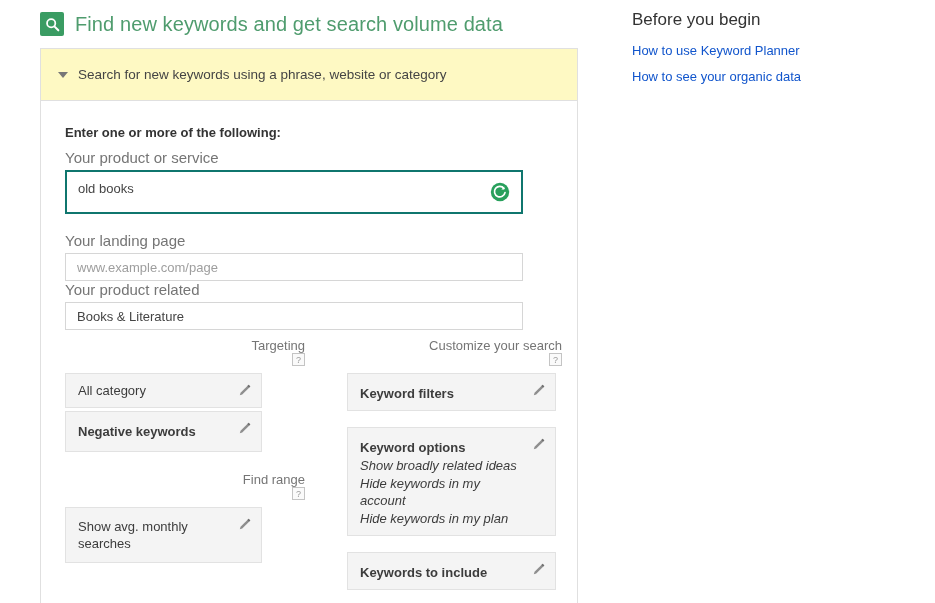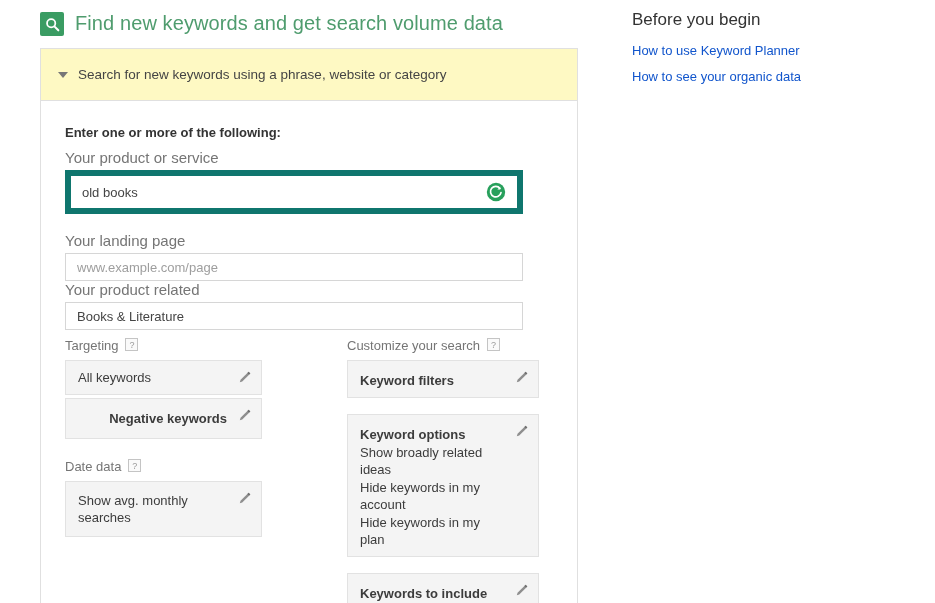--- a/index.html
+++ b/index.html
@@ -20,21 +20,21 @@
     width: 935px;
     height: 603px;
   }
 
   
   .title-row {
     position: absolute;
     left: 40px;
     top: 12px;
     display: flex;
-    align-items: flex-start;
+    align-items: center;
   }
   .search-badge {
     width: 24px;
     height: 24px;
     background: #3a9c63;
     border-radius: 2px;
     display: inline-flex;
     align-items: center;
     justify-content: center;
     flex: none;
@@ -96,21 +96,21 @@
     margin: 0 0 9px 0;
   }
   .field-label {
     font-size: 15px;
     color: #757575;
     margin: 0 0 4px 0;
   }
   .text-area {
     width: 458px;
     height: 44px;
-    border: 6px solid #0f766e;
+    border: 2px solid #0f766e;
     background: #ffffff;
     box-sizing: border-box;
     position: relative;
     padding: 9px 11px;
     font-size: 13px;
     color: #444444;
     margin-bottom: 18px;
   }
   .refresh-icon {
     position: absolute;
@@ -138,24 +138,25 @@
   
   .columns {
     display: flex;
     margin-top: 8px;
   }
   .col-left  { width: 240px; flex: none; }
   .col-right { width: 215px; flex: none; margin-left: 42px; }
 
   .section-head {
     display: flex;
-    align-items: flex-start;
+    align-items: flex-end;
     font-size: 13px;
     color: #757575;
     margin-bottom: 7px;
+    flex-direction: column;
   }
   .help-box {
     width: 13px;
     height: 13px;
     border: 1px solid #c4c4c4;
     background: #fafafa;
     color: #9a9a9a;
     font-size: 9px;
     line-height: 13px;
     text-align: center;
@@ -171,27 +172,28 @@
     box-sizing: border-box;
     position: relative;
     padding: 8px 34px 8px 12px;
     font-size: 13px;
     color: #3c3c3c;
     margin-bottom: 3px;
     cursor: pointer;
     line-height: 17px;
   }
   .col-left  .opt-row { width: 197px; min-height: 32px; }
-  .col-right .opt-row { width: 192px; min-height: 38px; padding-top: 11px; }
+  .col-right .opt-row { width: 209px; min-height: 38px; padding-top: 11px; }
   .opt-row.bold { font-weight: bold; }
   .opt-row .sub {
     font-weight: normal;
     display: block;
     margin-top: 1px;
     color: #3c3c3c;
+    font-style: italic;
   }
   .opt-row .line2 { display: block; }
   .pencil {
     position: absolute;
     right: 9px;
     top: 9px;
     width: 15px;
     height: 15px;
     cursor: pointer;
   }
@@ -271,45 +273,45 @@
 
       <div class="columns">
 
         <div class="col-left">
           <div class="section-head">
             <span>Targeting</span>
             <span class="help-box">?</span>
           </div>
 
           <div class="opt-row">
-            <span>All keywords</span>
-            <span class="pencil">
-              <svg width="15" height="15" viewBox="0 0 16 16" aria-hidden="true">
-                <path d="M12.4 1.8 L14.2 3.6 L5.6 12.2 L3.0 13.0 L3.8 10.4 Z" fill="#8e8e8e"></path>
-                <path d="M12.4 1.8 L14.2 3.6 L12.9 4.9 L11.1 3.1 Z" fill="#6f6f6f"></path>
-              </svg>
-            </span>
-          </div>
-
-
-
-          <div class="opt-row bold" style="min-height:38px;padding-top:11px;padding-bottom:11px;text-align:right;">
+            <span>All category</span>
+            <span class="pencil">
+              <svg width="15" height="15" viewBox="0 0 16 16" aria-hidden="true">
+                <path d="M12.4 1.8 L14.2 3.6 L5.6 12.2 L3.0 13.0 L3.8 10.4 Z" fill="#8e8e8e"></path>
+                <path d="M12.4 1.8 L14.2 3.6 L12.9 4.9 L11.1 3.1 Z" fill="#6f6f6f"></path>
+              </svg>
+            </span>
+          </div>
+
+
+
+          <div class="opt-row bold" style="min-height:38px;padding-top:11px;padding-bottom:11px;">
             <span>Negative keywords</span>
             <span class="pencil">
               <svg width="15" height="15" viewBox="0 0 16 16" aria-hidden="true">
                 <path d="M12.4 1.8 L14.2 3.6 L5.6 12.2 L3.0 13.0 L3.8 10.4 Z" fill="#8e8e8e"></path>
                 <path d="M12.4 1.8 L14.2 3.6 L12.9 4.9 L11.1 3.1 Z" fill="#6f6f6f"></path>
               </svg>
             </span>
           </div>
 
           <div class="spacer-16"></div>
 
           <div class="section-head">
-            <span>Date data</span>
+            <span>Find range</span>
             <span class="help-box">?</span>
           </div>
 
           <div class="opt-row" style="min-height:48px;padding-top:10px;padding-bottom:10px;">
             <span class="line2">Show avg. monthly searches</span>
 
             <span class="pencil">
               <svg width="15" height="15" viewBox="0 0 16 16" aria-hidden="true">
                 <path d="M12.4 1.8 L14.2 3.6 L5.6 12.2 L3.0 13.0 L3.8 10.4 Z" fill="#8e8e8e"></path>
                 <path d="M12.4 1.8 L14.2 3.6 L12.9 4.9 L11.1 3.1 Z" fill="#6f6f6f"></path>

